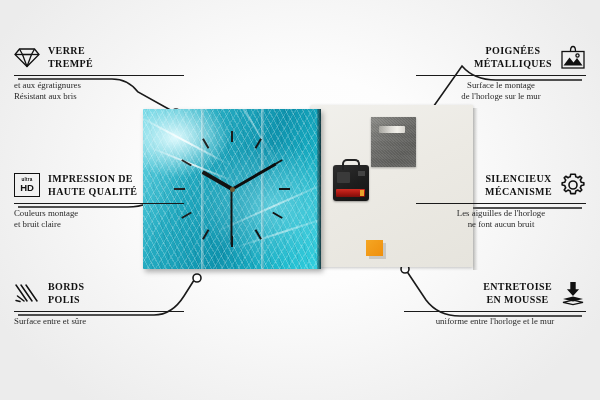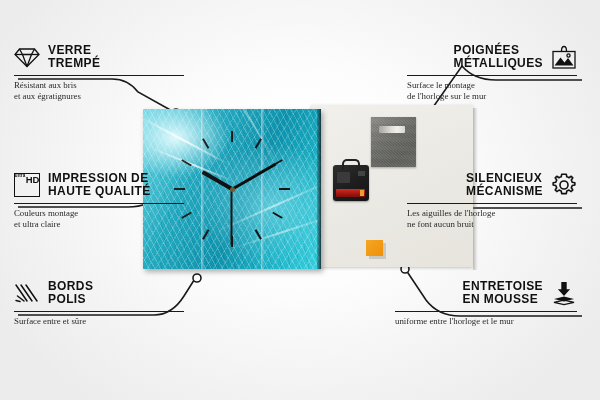--- a/index.html
+++ b/index.html
@@ -244,34 +244,34 @@
     border-radius: 50%;
     background: #6b5a33;
   }
 
   
   .feature {
     position: absolute;
     width: 170px;
   }
   .feature.left  { text-align: left;  left: 14px; }
-  .feature.right { text-align: left; right: 23px; }
+  .feature.right { text-align: center; right: 14px; }
 
   .feat-head {
     display: flex;
     align-items: center;
     gap: 8px;
     min-height: 30px;
   }
   .feature.right .feat-head { justify-content: flex-end; }
 
   .feat-title {
-    font-family: Liberation Sans, sans-serif;
+    font-family: Liberation Serif, serif;
     font-weight: bold;
-    font-size: 12px;
+    font-size: 10px;
     line-height: 13px;
     letter-spacing: 0.4px;
     color: #111;
     text-transform: uppercase;
   }
   .feat-rule {
     height: 1px;
     background: #1a1a1a;
     margin: 3px 0 4px 0;
   }
@@ -287,21 +287,22 @@
     height: 26px;
     display: flex;
     align-items: center;
     justify-content: center;
   }
   .hd-badge {
     width: 25px;
     height: 22px;
     border: 1.4px solid #111;
     display: flex;
-    flex-direction: row;
+    flex-direction: column;
+    align-items: center;
     justify-content: center;
     line-height: 1;
   }
   .hd-ultra {
     font-family: "Liberation Sans", sans-serif;
     font-size: 4.6px;
     font-weight: bold;
     letter-spacing: 0.2px;
     color: #111;
   }
@@ -407,40 +408,40 @@
           <path d="M20.5 2 L17.5 7.5 L13 19.5"></path>
           <path d="M8.5 7.5 H17.5"></path>
         </svg>
       </div>
       <div>
         <div class="feat-title">VERRE</div>
         <div class="feat-title">TREMPÉ</div>
       </div>
     </div>
     <div class="feat-rule"></div>
+    <div class="feat-desc">et aux égratignures</div>
     <div class="feat-desc">Résistant aux bris</div>
-    <div class="feat-desc">et aux égratignures</div>
   </div>
 
   <div class="feature left" style="top:170px;">
     <div class="feat-head">
       <div class="icon-box">
         <div class="hd-badge">
           <span class="hd-ultra">ultra</span>
           <span class="hd-main">HD</span>
         </div>
       </div>
       <div>
         <div class="feat-title">IMPRESSION DE</div>
         <div class="feat-title">HAUTE QUALITÉ</div>
       </div>
     </div>
     <div class="feat-rule"></div>
     <div class="feat-desc">Couleurs montage</div>
-    <div class="feat-desc">et ultra claire</div>
+    <div class="feat-desc">et bruit claire</div>
   </div>
 
   <div class="feature left" style="top:278px;">
     <div class="feat-head">
       <div class="icon-box">
         <svg width="26" height="22" viewBox="0 0 26 22" fill="none" stroke="#111" stroke-width="1.5" stroke-linecap="round">
           <path d="M2 3 L13 19"></path>
           <path d="M7 3 L18 19"></path>
           <path d="M12 3 L23 19"></path>
           <path d="M3.5 14 L10 19"></path>

